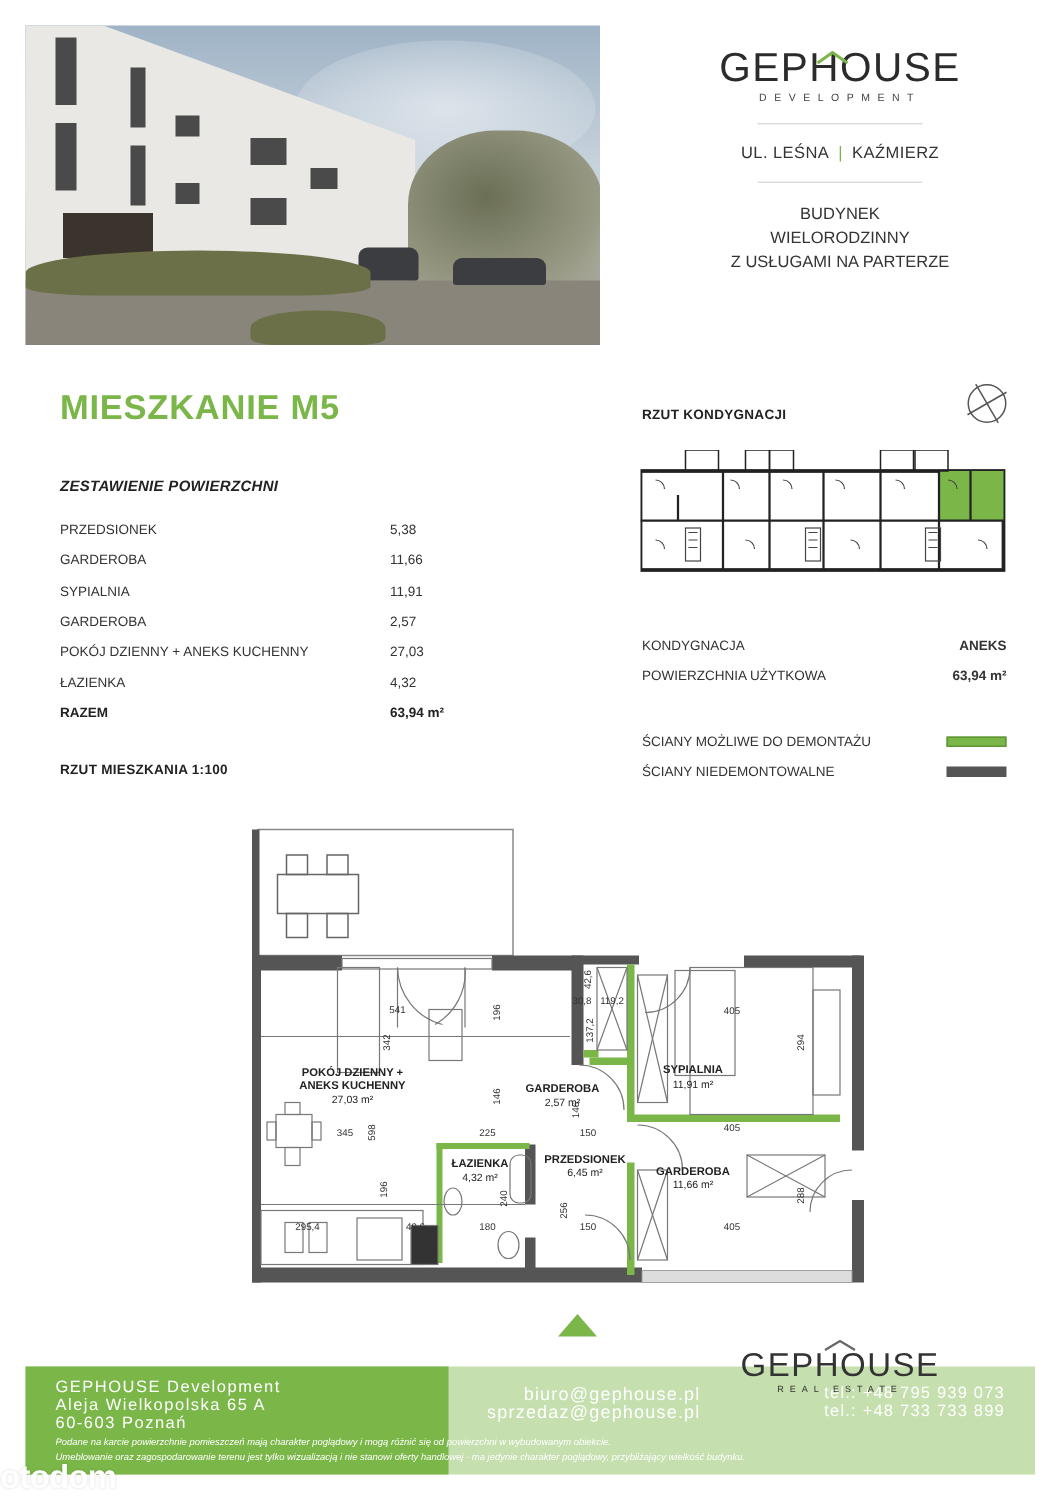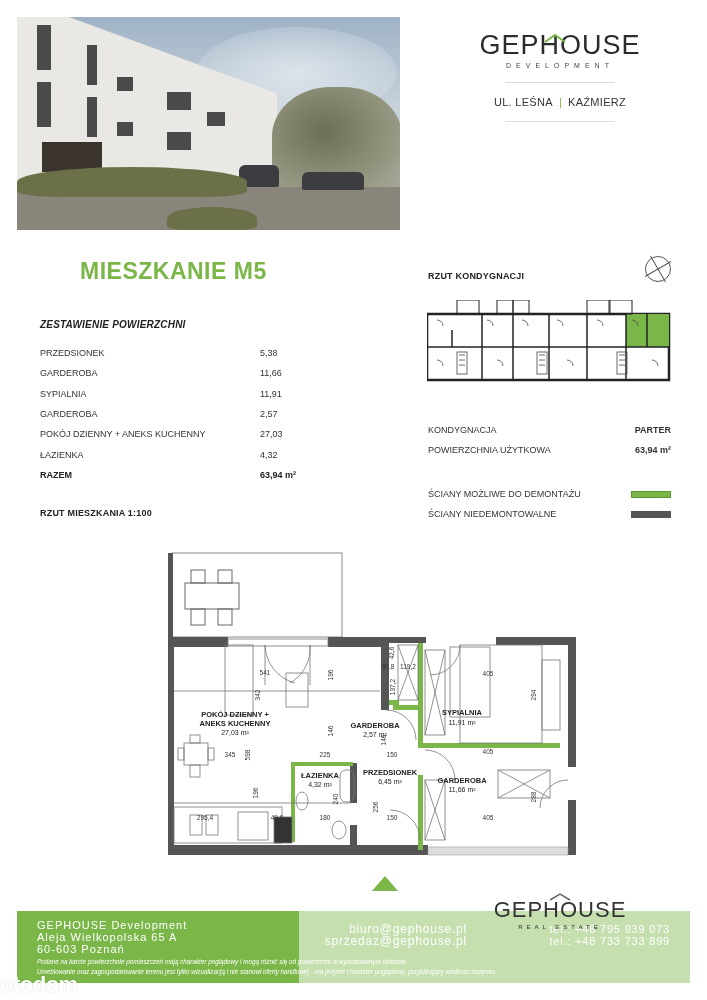--- a/index.html
+++ b/index.html
@@ -25,21 +25,21 @@
   
   .brand { left: 420px; top: 30px; width: 280px; text-align: center; }
   .logo-text { font-size: 27px; letter-spacing: 1px; color: #2b2b2b; font-weight: normal; line-height: 30px; }
   .logo-sub { font-size: 7px; letter-spacing: 5px; color: #444; margin-top: 2px; }
   .brand-rule { width: 110px; height: 1px; background: #ddd; margin: 13px auto; }
   .loc { font-size: 11px; color: #333; letter-spacing: .3px; }
   .loc .sep { color: #7ab648; margin: 0 6px; }
   .bld { font-size: 11px; line-height: 16px; color: #333; }
 
   
-  .title { left: 40px; top: 258px; font-size: 23px; font-weight: bold; color: #7ab648; letter-spacing: .5px; margin-left: 40px; }
+  .title { left: 40px; top: 258px; font-size: 23px; font-weight: bold; color: #7ab648; letter-spacing: .5px; }
   .sec-h { font-size: 10px; font-weight: bold; color: #222; letter-spacing: .2px; }
   .area-table { left: 40px; top: 343px; width: 290px; }
   .area-row { display:flex; justify-content: space-between; height: 20.3px; font-size: 9px; color: #333; align-items: center; }
   .area-row .v { width: 70px; }
   .area-row.total { font-weight: bold; color: #222; }
 
   
   .kond-plan { left: 427px; top: 300px; width: 244px; height: 82px; }
   .compass { left: 645px; top: 256px; width: 26px; height: 26px; border: 1px solid #555; border-radius: 50%; }
   .compass::before, .compass::after { content:""; position:absolute; left:50%; top:50%; width:30px; height:1px; background:#555; }
@@ -93,20 +93,25 @@
 <div class="abs brand">
   <div class="logo-text">
     <span>GEPHOUSE</span>
   </div>
   <div class="logo-sub">DEVELOPMENT</div>
   <div class="brand-rule"></div>
   <div class="loc">
     <span>UL. LEŚNA</span><span class="sep">|</span><span>KAŹMIERZ</span>
   </div>
   <div class="brand-rule"></div>
+  <div class="bld">
+    <div>BUDYNEK</div>
+    <div>WIELORODZINNY</div>
+    <div>Z USŁUGAMI NA PARTERZE</div>
+  </div>
 </div>
 
 <svg class="abs" style="left:544px;top:34px" width="22" height="9">
   <polyline points="1,8 11,1 21,8" fill="none" stroke="#7ab648" stroke-width="2"></polyline>
 </svg>
 
 <div class="abs title">MIESZKANIE M5</div>
 
 <div class="abs sec-h" style="left:40px;top:319px;font-style:italic;">ZESTAWIENIE POWIERZCHNI</div>
 
@@ -187,21 +192,21 @@
       <path d="M205 20 a6 6 0 0 1 6 6"></path>
     <path d="M10 60 a6 6 0 0 1 6 6"></path>
       <path d="M70 60 a6 6 0 0 1 6 6"></path>
       <path d="M140 60 a6 6 0 0 1 6 6"></path>
       <path d="M225 60 a6 6 0 0 1 6 6"></path>
   </g>
 </svg>
 
 <div class="abs info-row" style="left:428px;top:425px;">
   <span>KONDYGNACJA</span>
-  <span style="font-weight:bold">PARTER</span>
+  <span style="font-weight:bold">ANEKS</span>
 </div>
 <div class="abs info-row" style="left:428px;top:445px;">
   <span>POWIERZCHNIA UŻYTKOWA</span>
   <span style="font-weight:bold">63,94 m²</span>
 </div>
 
 <div class="abs" style="left:428px;top:484px;">
   <div class="legend-row">
     <span>ŚCIANY MOŻLIWE DO DEMONTAŻU</span>
     <span class="swatch" style="background:#7ab648;border:1px solid #5e9636;"></span>

